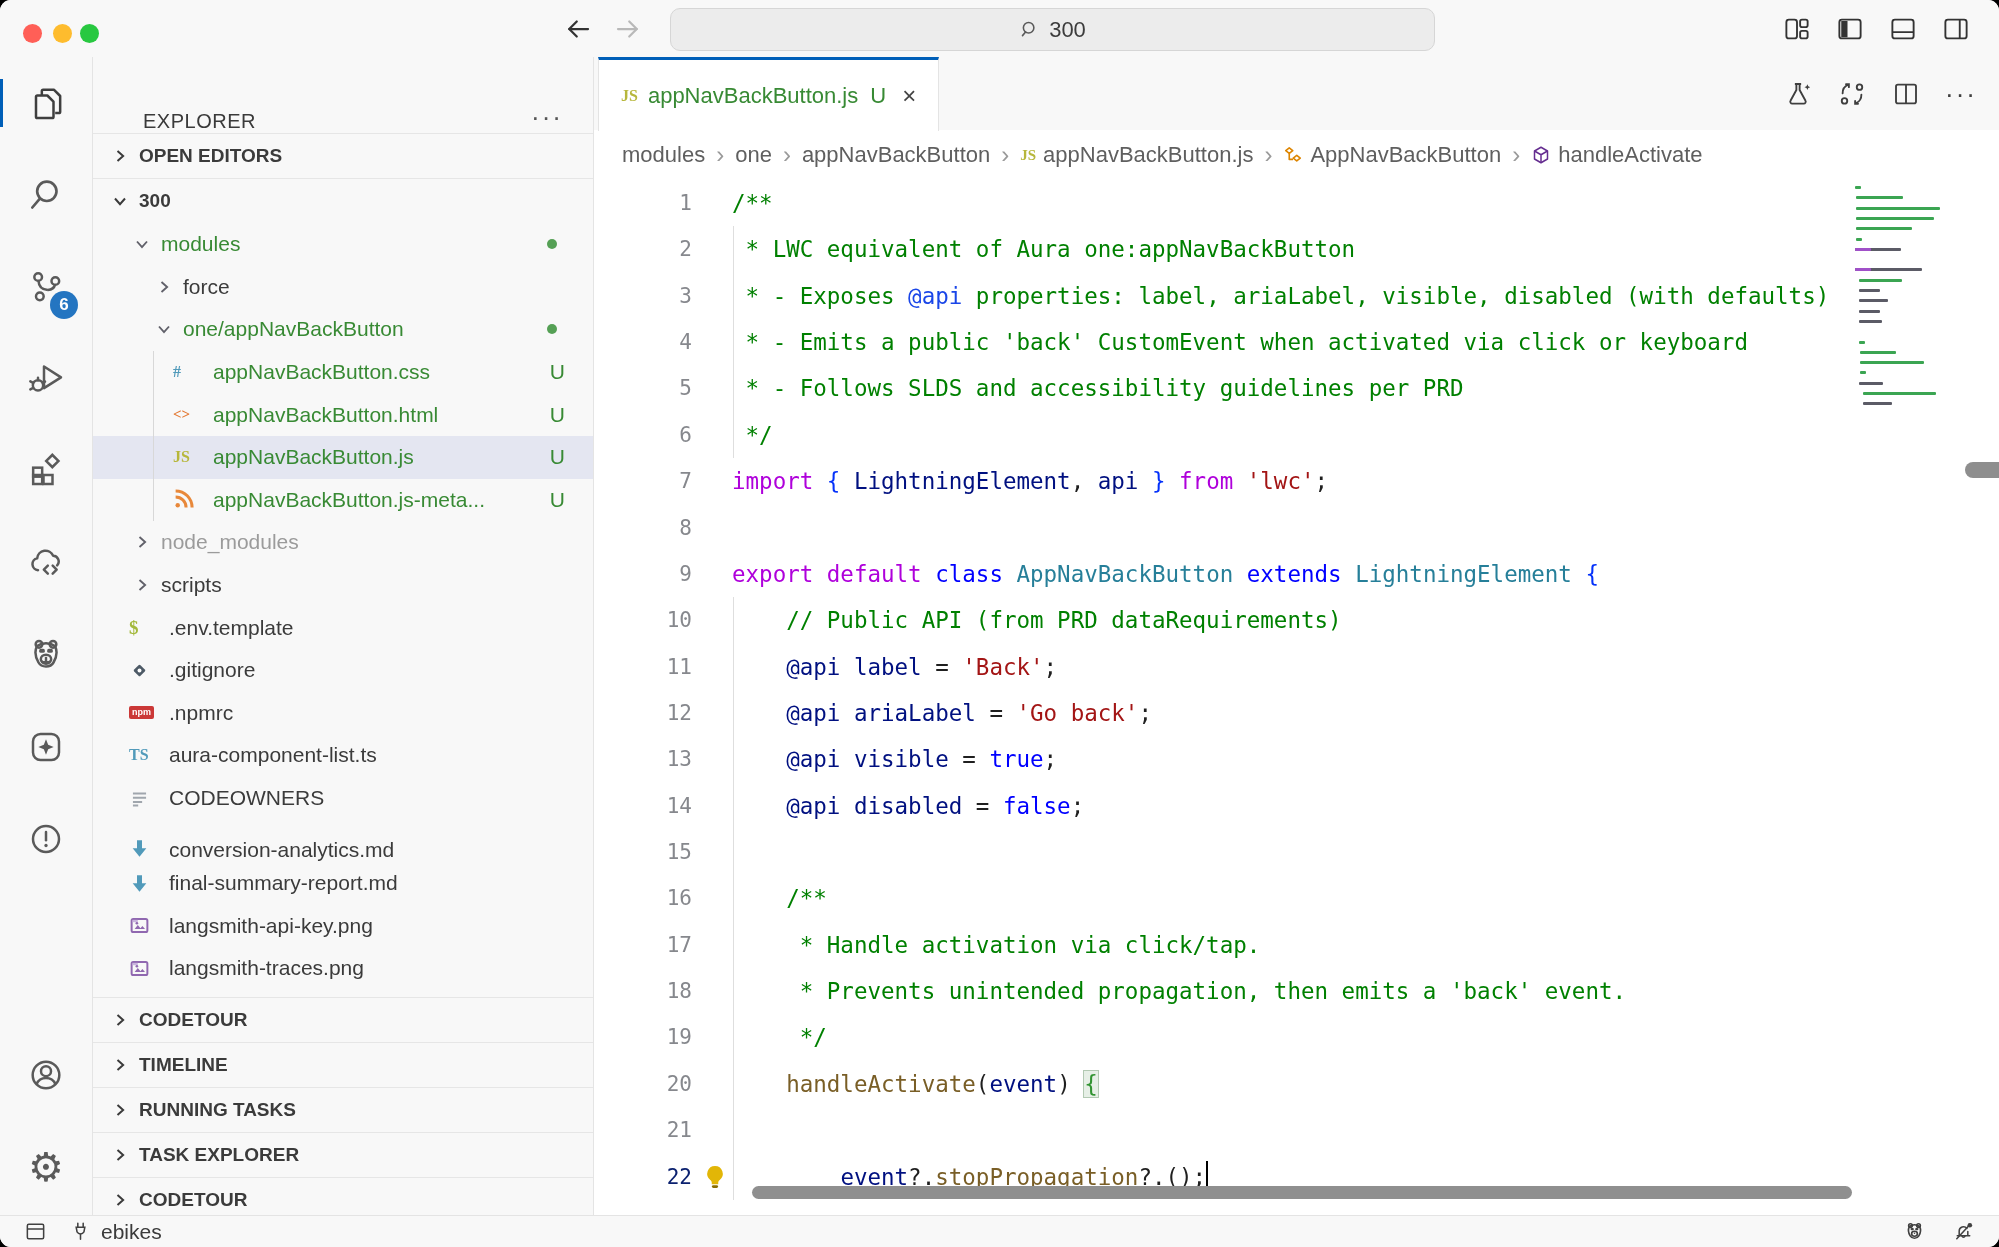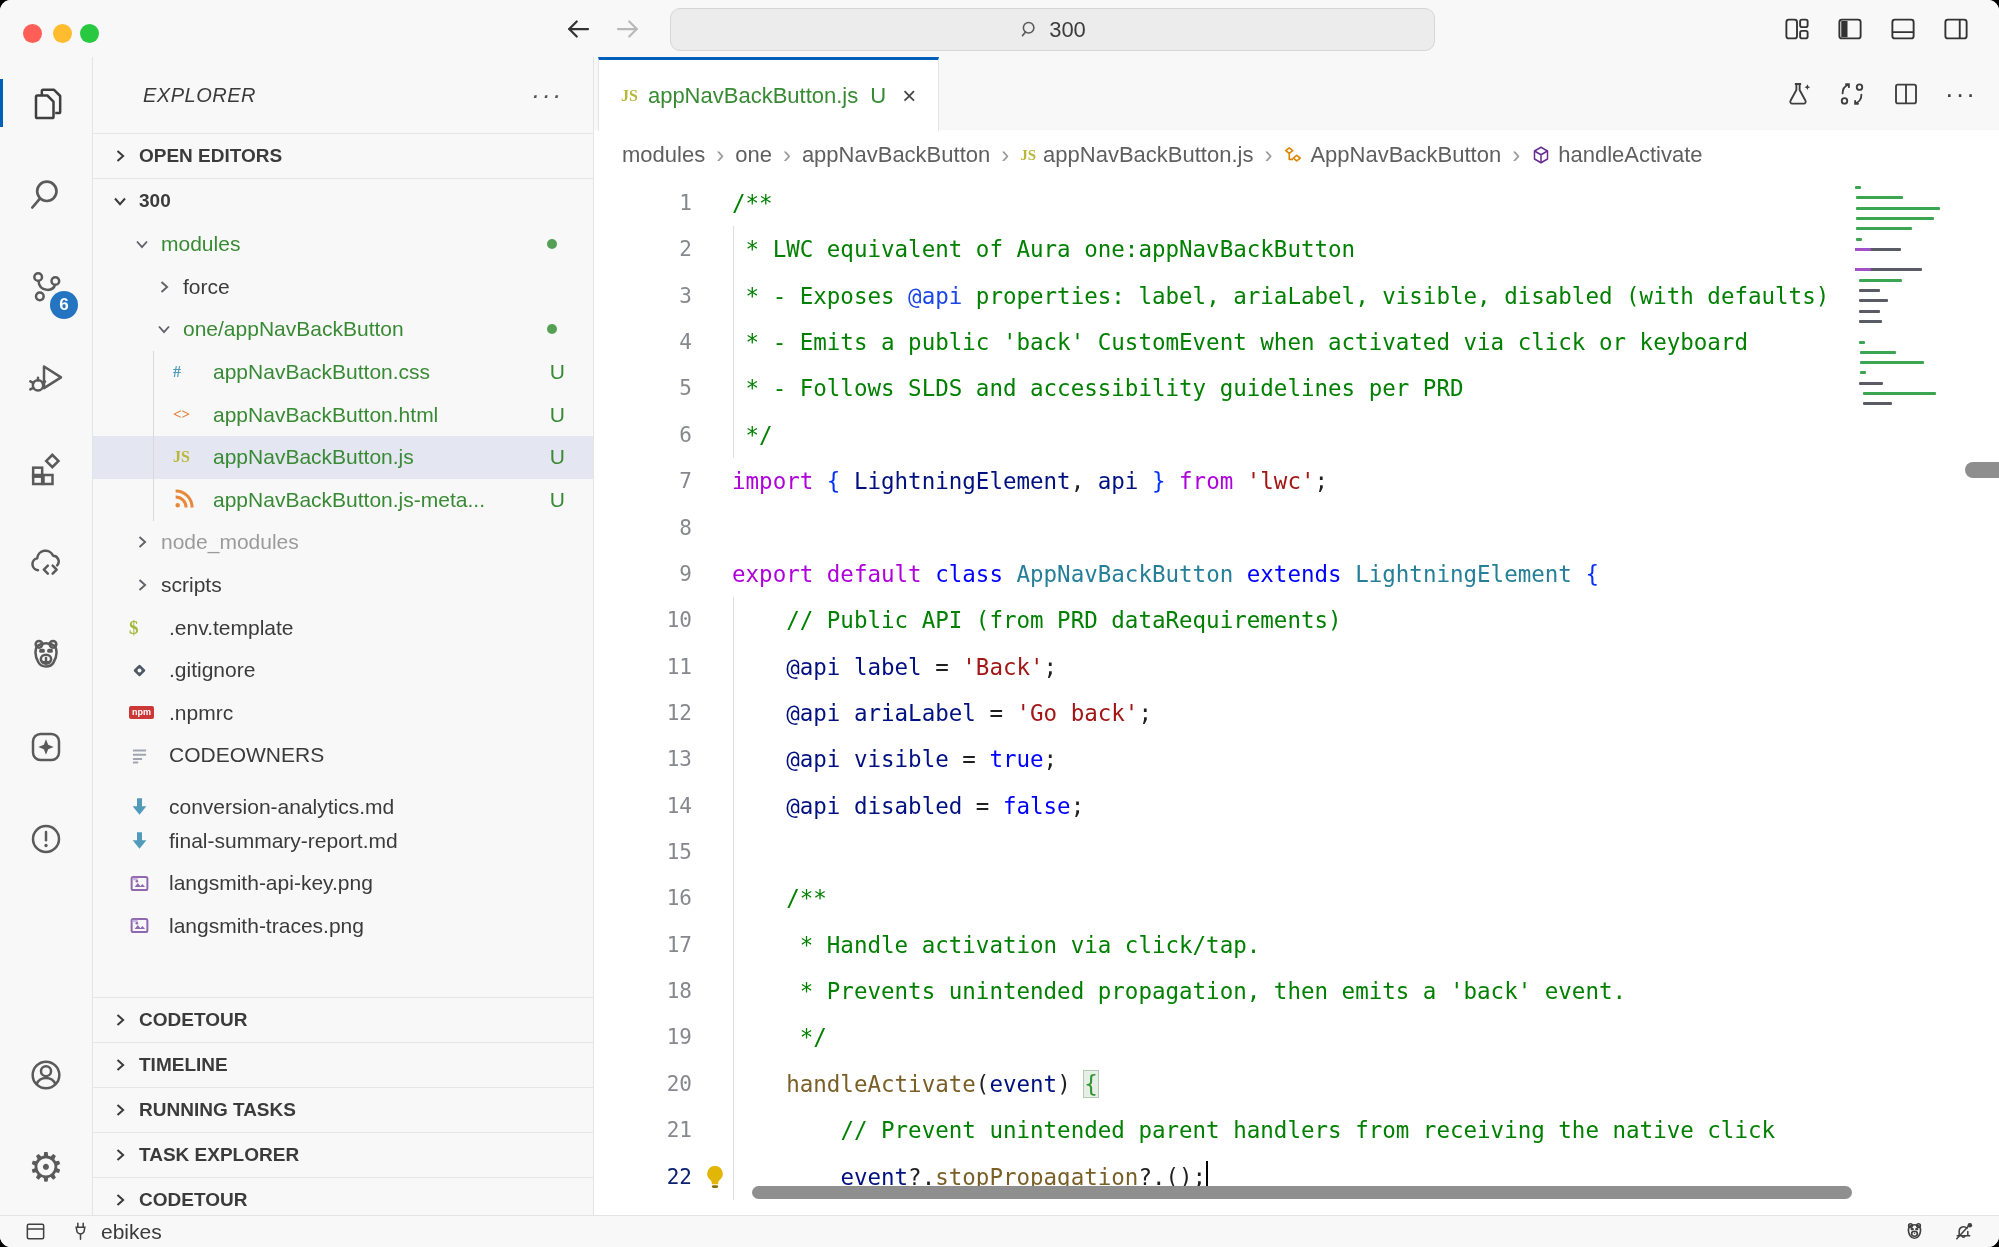--- a/index.html
+++ b/index.html
@@ -27,21 +27,21 @@
   .ab-item{position:relative;width:92px;height:92px;display:flex;align-items:center;justify-content:center;opacity:.85;}
   .ab-item svg{width:40px;height:40px;}
   .ab-item.active{opacity:1;}
   .ab-item.active:before{content:"";position:absolute;left:0;top:22px;bottom:22px;width:3px;background:#005fb8;}
   .ab-badge{position:absolute;right:14px;bottom:14px;min-width:28px;height:28px;border-radius:14px;background:#005fb8;color:#fff;font-size:17px;font-weight:bold;display:flex;align-items:center;justify-content:center;}
   #ab-bottom{position:absolute;bottom:2px;left:0;}
   .gear-glyph{font-size:40px;color:#3f3f3f;line-height:1;}
 
   
   #sidebar{width:500px;background:#f8f8f8;border-right:1px solid #e4e4e4;position:relative;flex:none;font-size:21px;color:#3b3b3b;overflow:hidden;}
-  #side-head{height:76px;display:flex;align-items:center;padding:0 30px 0 50px;font-style:italic;}
+  #side-head{height:76px;display:flex;align-items:flex-end;padding:0 30px 0 50px;}
   #side-head .title{font-size:20px;letter-spacing:.5px;color:#3a3a3a;}
   #side-head .spacer{flex:1;}
   #side-head .dots{font-size:26px;color:#555;letter-spacing:2px;}
   .sec-row{height:44px;display:flex;align-items:center;border-top:1px solid #e6e6e6;padding-left:14px;font-weight:bold;font-size:19px;color:#3b3b3b;}
   .sec-row .chev{margin-right:6px;}
   #tree{position:absolute;left:0;right:0;top:166px;}
   .trow{position:relative;display:flex;align-items:center;height:42.6px;}
   .trow.sel{background:#e4e6f1;}
   .chev{width:26px;height:26px;flex:none;display:flex;align-items:center;justify-content:center;}
   .chev svg{width:20px;height:20px;}
@@ -387,20 +387,27 @@
           </div>
           <div class="trow" style="padding-left: 36px;">
             <span class="ficon">
               <span class="fi-npm">npm</span>
             </span>
             <span class="tlabel normal">.npmrc</span>
             <span class="tspacer"></span>
           </div>
           <div class="trow" style="padding-left: 36px;">
             <span class="ficon">
+              <span class="fi-txt" style="color:#519aba">TS</span>
+            </span>
+            <span class="tlabel normal">aura-component-list.ts</span>
+            <span class="tspacer"></span>
+          </div>
+          <div class="trow" style="padding-left: 36px;">
+            <span class="ficon">
               <svg viewBox="0 0 16 16" class="fi-svg" fill="none" stroke="#a0a6ad" stroke-width="1.5">
                 <path d="M3 4.2h10M3 7.4h10M3 10.6h7M3 13.4h4"></path>
               </svg>
             </span>
             <span class="tlabel normal">CODEOWNERS</span>
             <span class="tspacer"></span>
           </div>
           <div class="trow" style="padding-left: 36px; align-items: flex-end;">
             <span class="ficon">
               <svg viewBox="0 0 16 16" class="fi-svg">
@@ -657,21 +664,21 @@
               <span class="ct"><span class="tok-p">    </span><span class="tok-c"> */</span></span>
             </div>
             <div class="cl" style="top: 880.84px;">
               <span class="ln">20</span>
               <span class="cguide"></span>
               <span class="ct"><span class="tok-p">    </span><span class="tok-f">handleActivate</span><span class="tok-p">(</span><span class="tok-v">event</span><span class="tok-p">) </span><span class="tok-b2">{</span></span>
             </div>
             <div class="cl" style="top: 927.2px;">
               <span class="ln">21</span>
               <span class="cguide"></span>
-              <span class="ct"><span class="tok-p">        </span><span class="tok-c">// Prevent unintended parent handlers from receiving the native click</span></span>
+              <span class="ct"><span class="tok-p">        </span></span>
             </div>
             <div class="cl" style="top: 973.56px;">
               <span class="ln act">22</span>
               <span class="cguide"></span>
               <span class="bulb"><svg viewBox="0 0 16 16">
                   <path fill="#e2b607" d="M8 1.2a4.8 4.8 0 00-2.9 8.6c.55.45.9.95.9 1.6v1h4v-1c0-.65.35-1.15.9-1.6A4.8 4.8 0 008 1.2z"></path>
                   <rect x="6.1" y="13" width="3.8" height="1.8" rx=".9" fill="#8a6d00"></rect>
                 </svg></span>
               <span class="ct"><span class="tok-p">        </span><span class="tok-v">event</span><span class="tok-p">?.</span><span class="tok-f">stopPropagation</span><span class="tok-p">?.();</span><span class="caret"></span></span>
             </div>

